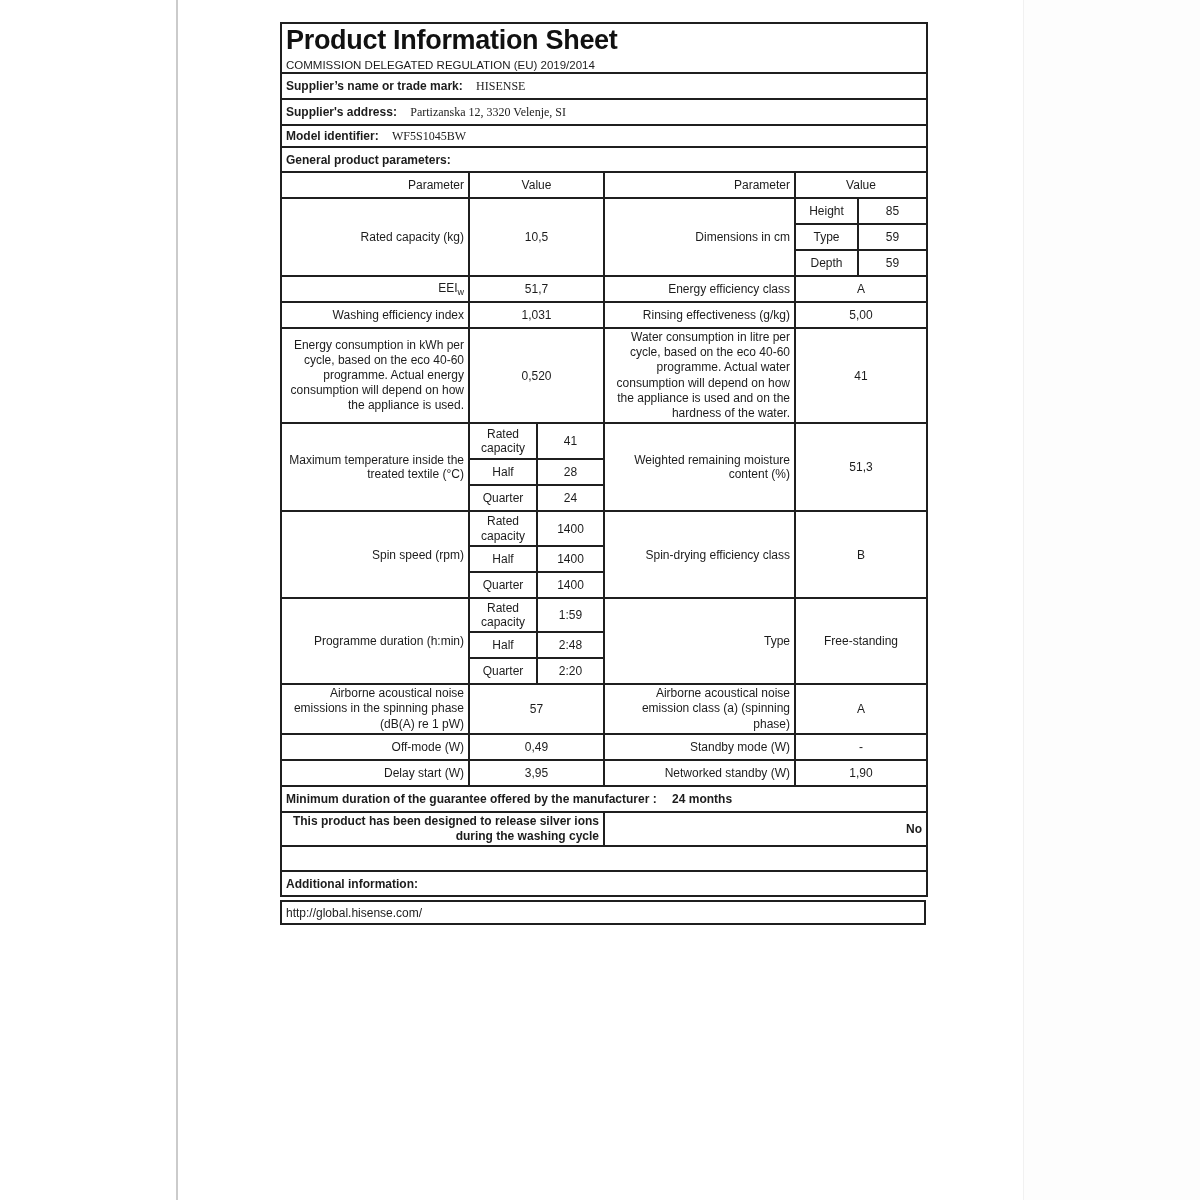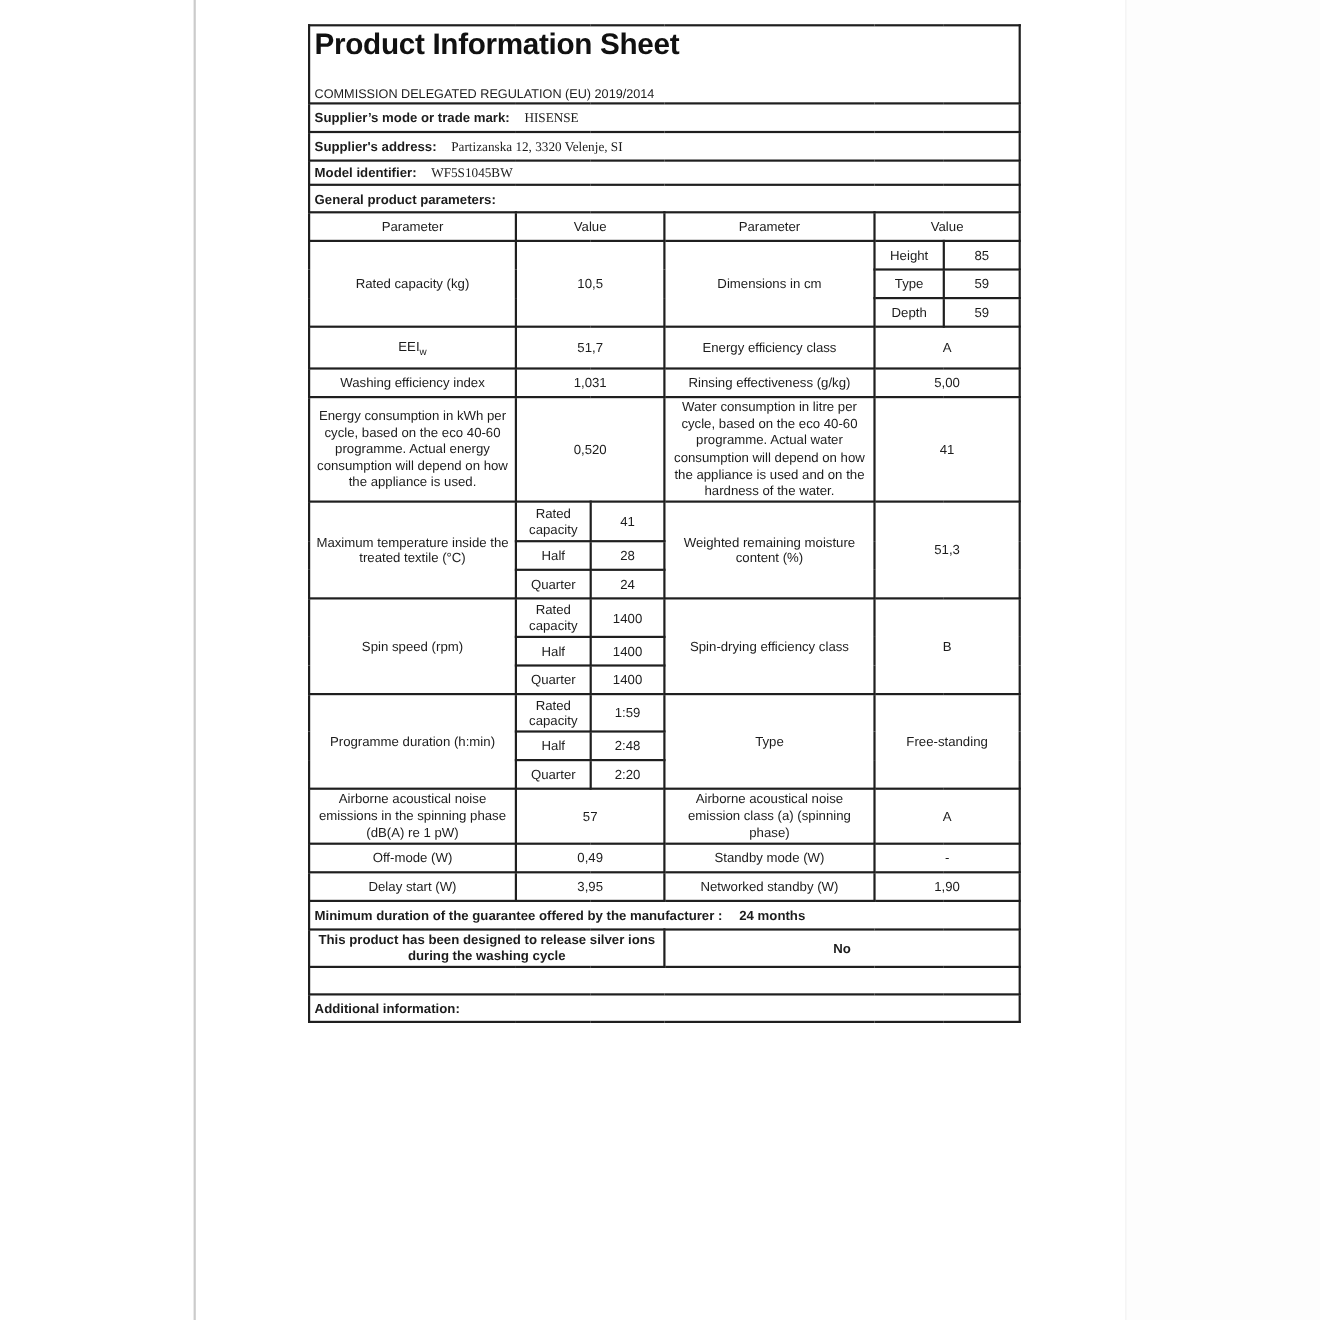--- a/index.html
+++ b/index.html
@@ -30,34 +30,34 @@
     table-layout:fixed;
     width:646px;
   }
   table.sheet td {
     border:2px solid #1f1f1f;
     padding:1px 4px;
     font-size:12px;
     vertical-align:middle;
     overflow:hidden;
   }
-  .param { text-align:center; }
+  .param { text-align:right; }
   .val   { text-align:center; }
   .b     { font-weight:bold; }
   .small { font-size:11.5px; line-height:1.26; }
   .sub-label { font-size:11.5px; line-height:1.2; }
 
   .title-cell { vertical-align:top; padding:4px 6px 5px 5px; }
   .doc-title {
     font-size:27px;
     font-weight:bold;
     letter-spacing:-0.3px;
     color:#111;
   }
-  .doc-regulation { font-size:11.5px; margin-top:24px; }
+  .doc-regulation { font-size:11.5px; margin-top:3px; }
 
   .label-val-cell .lbl { font-weight:bold; }
   .label-val-cell .v   { margin-left:10px;font-family:Liberation Serif, serif; }
 
   sub { font-size:9px; }
 
   .url-bar {
     margin-top:3px;
     border:2px solid #1f1f1f;
     height:25px;
@@ -89,21 +89,21 @@
       <tbody>
           <tr style="height:48px">
         <td colspan="6" class="title-cell">
           <div class="doc-title">Product Information Sheet</div>
           <div class="doc-regulation">COMMISSION DELEGATED REGULATION (EU) 2019/2014</div>
         </td>
       </tr>
 
       <tr style="height:26px">
         <td colspan="6" class="label-val-cell">
-          <span class="lbl">Supplier’s mode or trade mark:</span>
+          <span class="lbl">Supplier’s name or trade mark:</span>
           <span class="v">HISENSE</span>
         </td>
       </tr>
 
       <tr style="height:26px">
         <td colspan="6" class="label-val-cell">
           <span class="lbl">Supplier's address:</span>
           <span class="v">Partizanska 12, 3320 Velenje, SI</span>
         </td>
       </tr>
@@ -135,21 +135,21 @@
       </tr>
       <tr style="height:26px">
         <td class="val">Type</td>
         <td class="val">59</td>
       </tr>
       <tr style="height:26px">
         <td class="val">Depth</td>
         <td class="val">59</td>
       </tr>
 
-      <tr style="height:38px">
+      <tr style="height:26px">
         <td class="param">
           <span>EEI</span><sub>w</sub>
         </td>
         <td colspan="2" class="val">51,7</td>
         <td class="param">Energy efficiency class</td>
         <td colspan="2" class="val">A</td>
       </tr>
 
       <tr style="height:26px">
         <td class="param">Washing efficiency index</td>
@@ -249,14 +249,17 @@
       <tr style="height:25px">
         <td colspan="6"></td>
       </tr>
 
       <tr style="height:25px">
         <td colspan="6" class="b">Additional information:</td>
       </tr>
     </tbody>
       </table>
 
+    <div class="url-bar">
+      <span>http://global.hisense.com/</span>
+    </div>
   </div>
 </div>
 
 </body></html>

